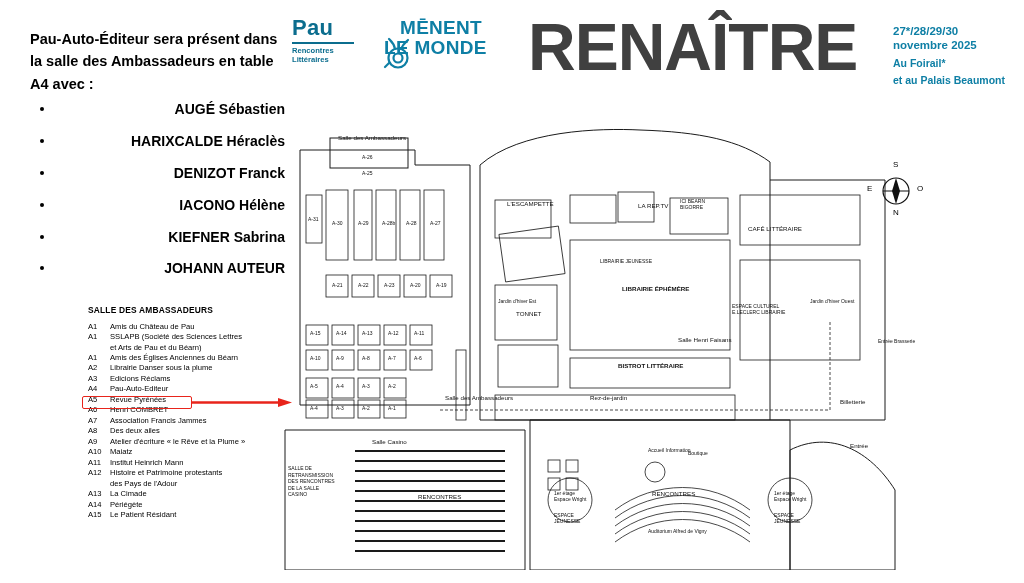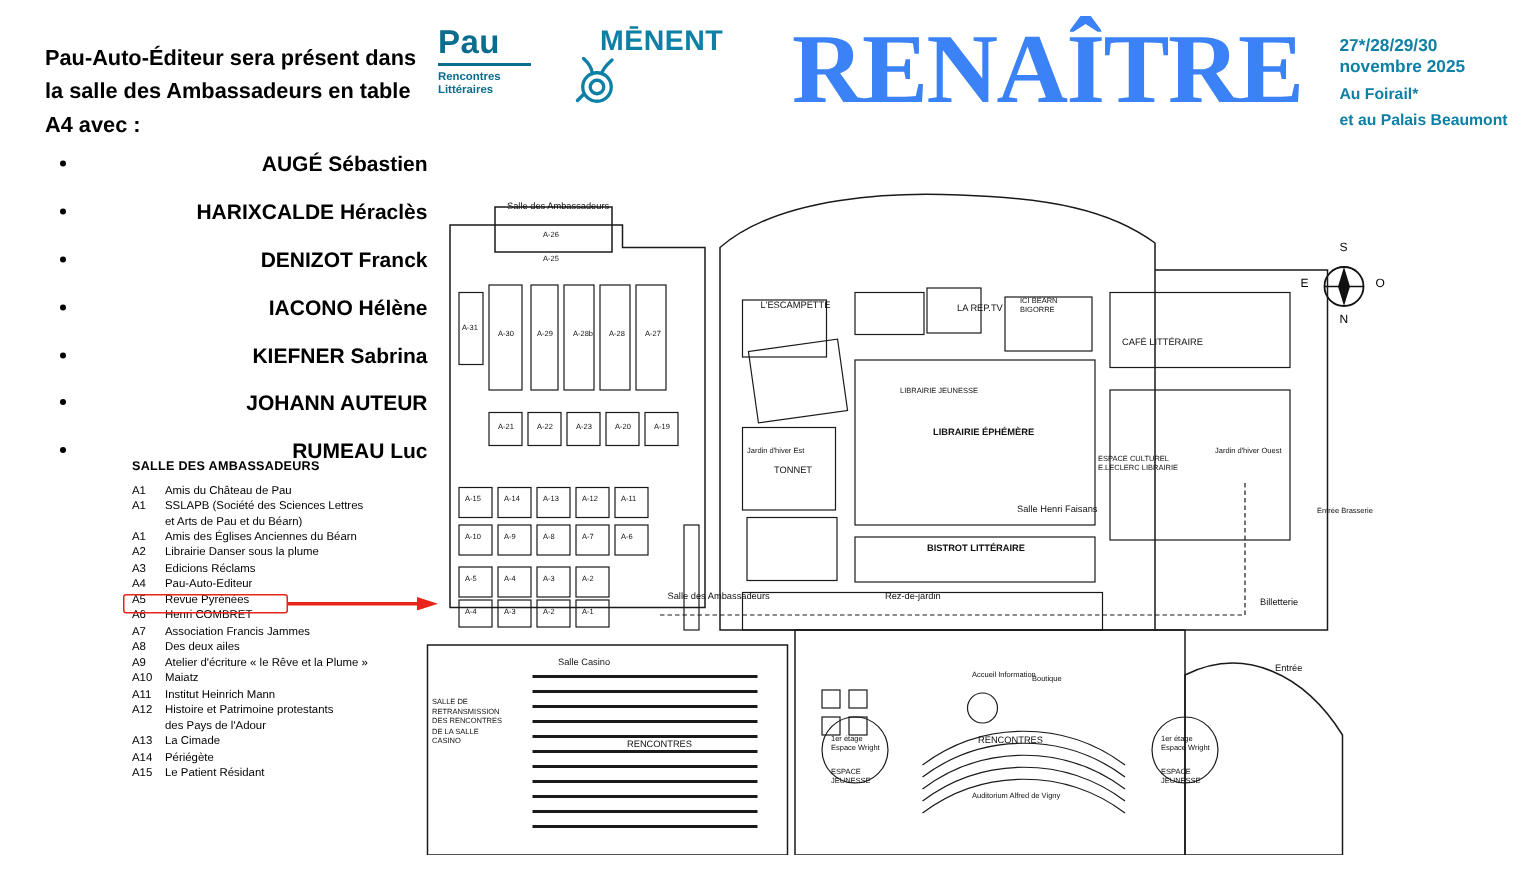--- a/index.html
+++ b/index.html
@@ -157,23 +157,22 @@
     height: 34px;
   }
 
   #title-renaitre {
     position: absolute;
     left: 528px;
     top: 14px;
     font-size: 66px;
     font-weight: bold;
     letter-spacing: -1px;
-    color: #3b82f6;
+    color: #404040;
     line-height: 1;
-    font-family: Liberation Serif, serif;
   }
 
   #dates {
     position: absolute;
     left: 893px;
     top: 24px;
     width: 130px;
     color: #0e7fa5;
     font-size: 11.5px;
     font-weight: bold;
@@ -227,21 +226,20 @@
 
 <div id="intro">Pau-Auto-Éditeur sera présent dans la salle des Ambassadeurs en table A4 avec :</div>
 
 <ul id="author-list">
   <li>AUGÉ Sébastien</li>
   <li>HARIXCALDE Héraclès</li>
   <li>DENIZOT Franck</li>
   <li>IACONO Hélène</li>
   <li>KIEFNER Sabrina</li>
   <li>JOHANN AUTEUR</li>
-  <li>RUMEAU Luc</li>
 </ul>
 
 <div id="legend">
   <div class="legend-title">SALLE DES AMBASSADEURS</div>
 
   <div class="legend-row">
       <span class="legend-code">A1</span>
       <span class="legend-label">Amis du Château de Pau</span>
     </div>
   <div class="legend-row">
@@ -329,20 +327,21 @@
 <svg id="snail" viewBox="0 0 30 34">
   <circle cx="16" cy="22" r="9.5" fill="none" stroke="#0e7fa5" stroke-width="2.2"></circle>
   <circle cx="16" cy="22" r="4.5" fill="none" stroke="#0e7fa5" stroke-width="2.2"></circle>
   <path d="M7 27 L3 31" stroke="#0e7fa5" stroke-width="2.2" stroke-linecap="round"></path>
   <path d="M13 13 C12 7 9 5 7 3" stroke="#0e7fa5" stroke-width="2.2" fill="none" stroke-linecap="round"></path>
   <path d="M19 13 C21 8 24 6 26 4" stroke="#0e7fa5" stroke-width="2.2" fill="none" stroke-linecap="round"></path>
 </svg>
 
 <div id="slogan">
   <div class="l2">MĒNENT</div>
+  <div class="l3">LE MONDE</div>
 </div>
 
 <div id="title-renaitre">RENAÎTRE</div>
 
 <div id="dates">
   <div>27*/28/29/30</div>
   <div>novembre 2025</div>
   <div class="venue">Au Foirail*</div>
   <div class="venue">et au Palais Beaumont</div>
 </div>

